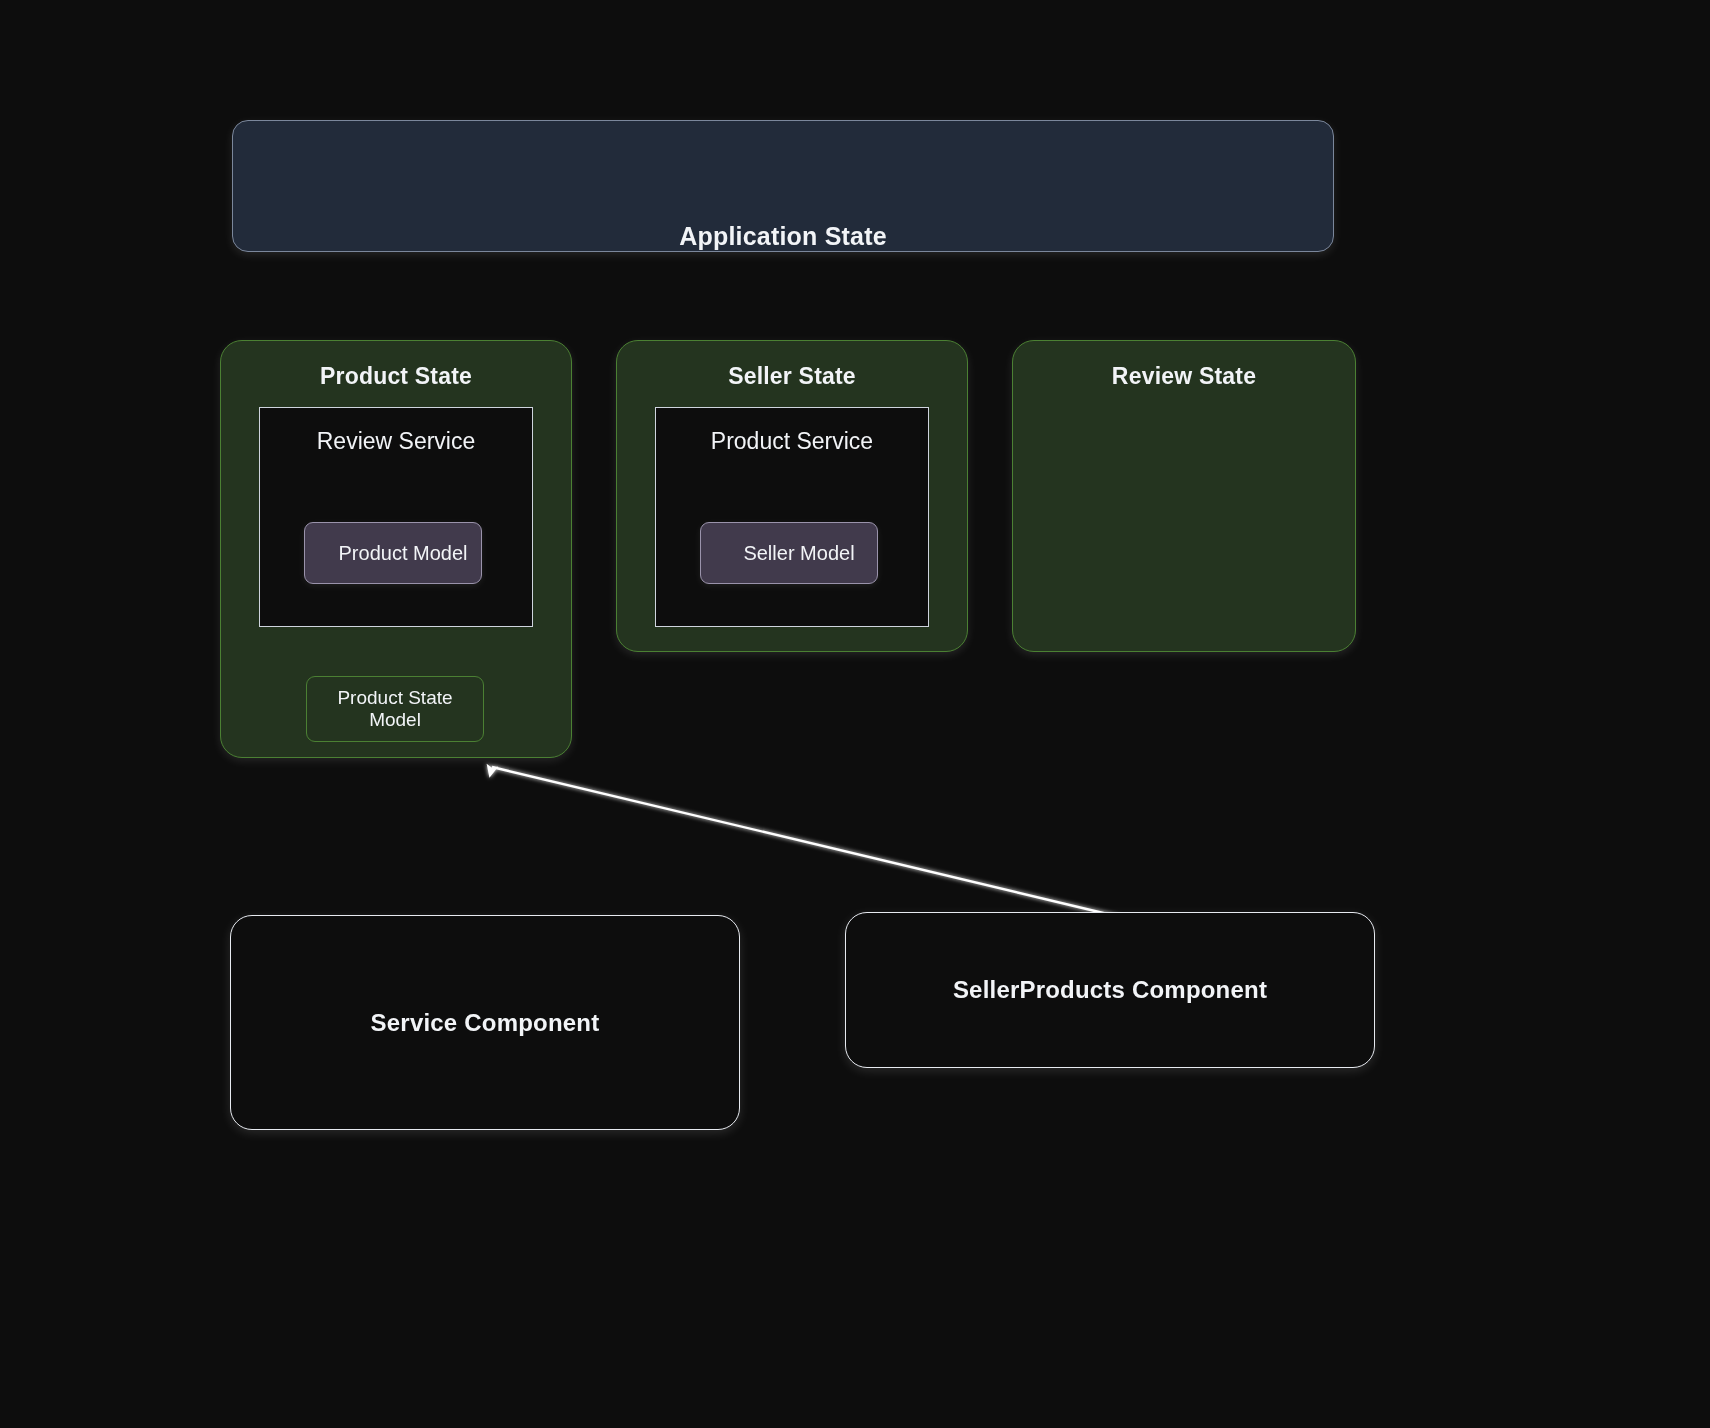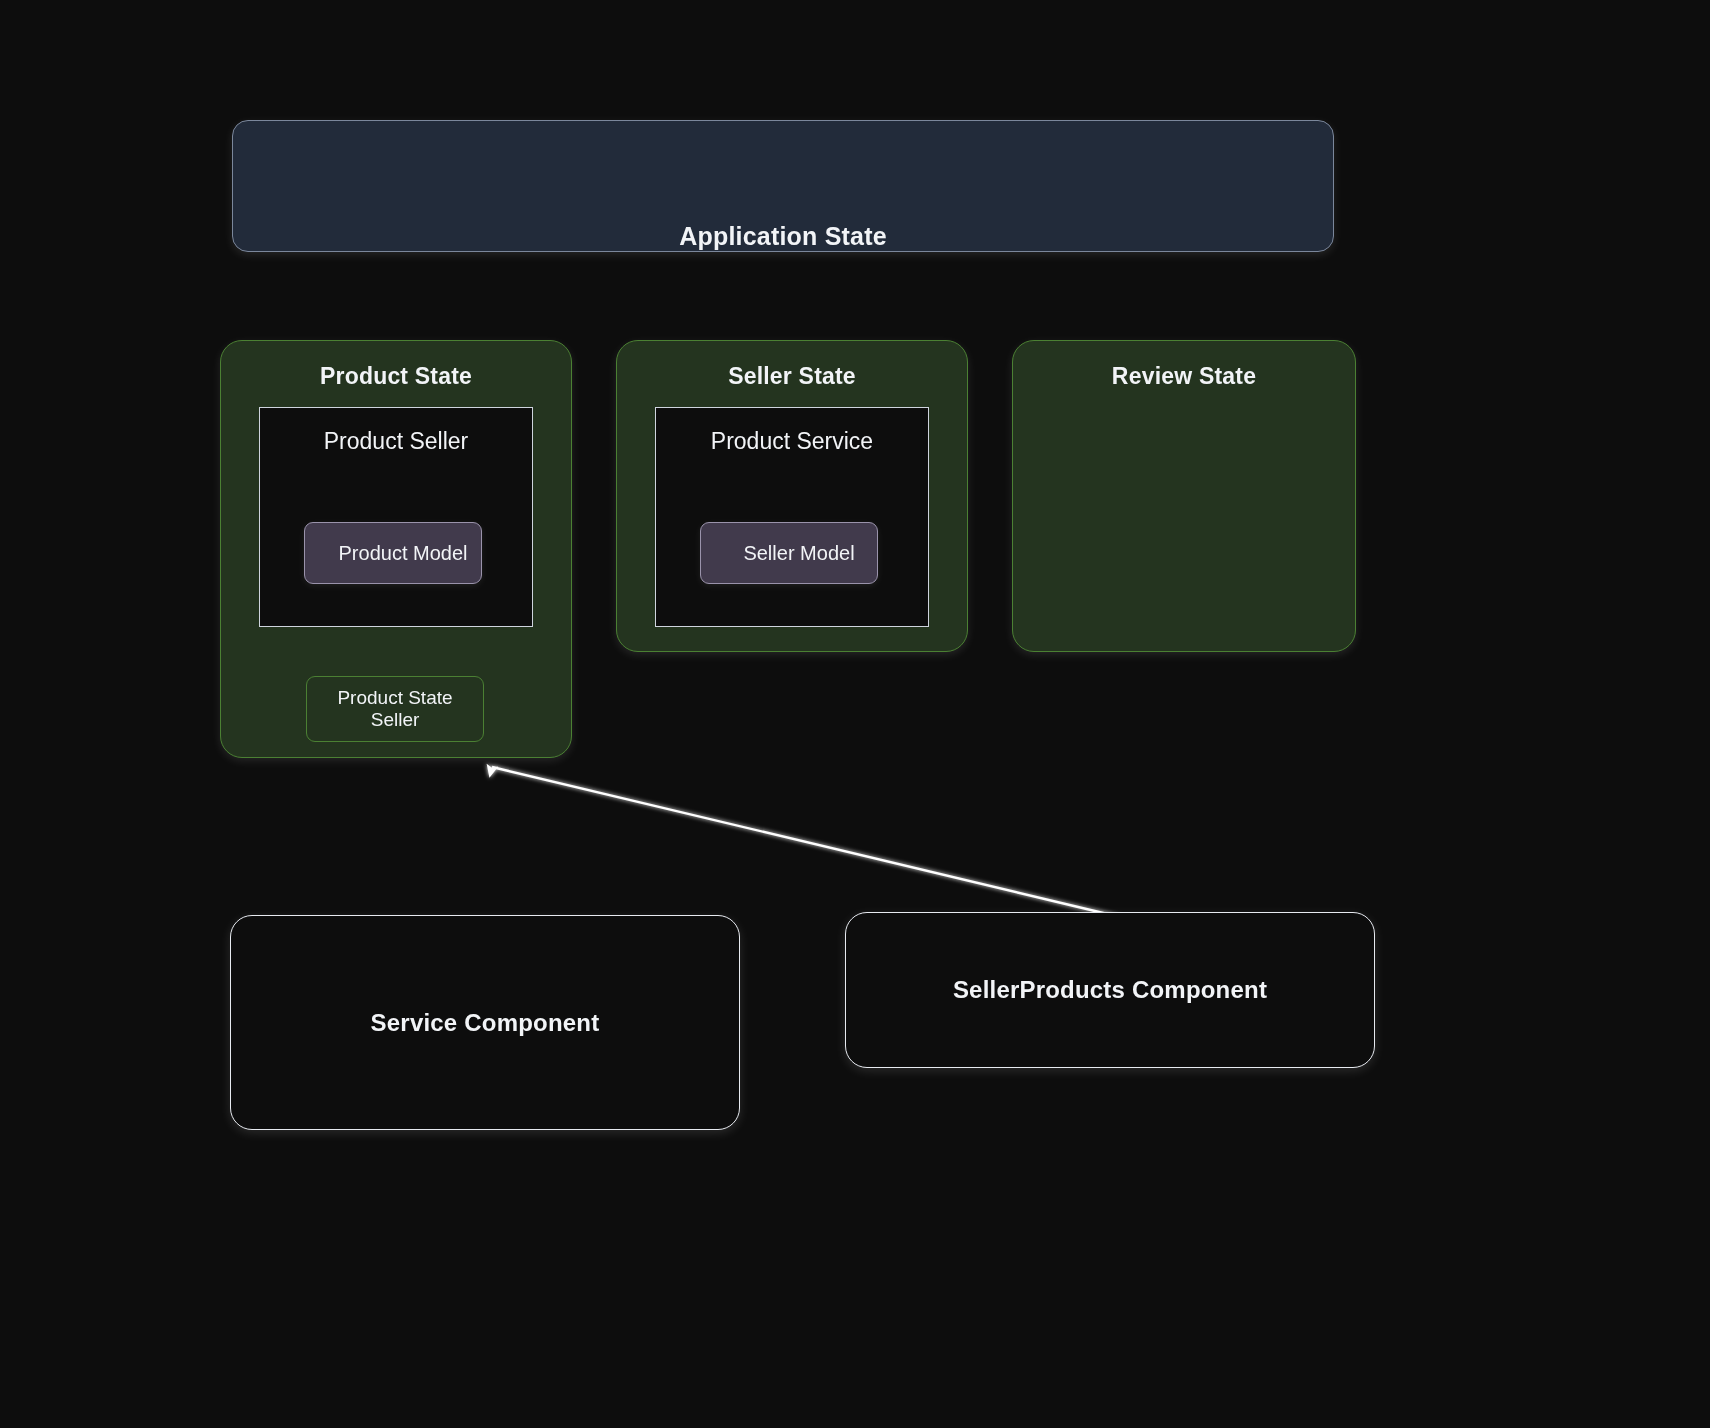--- a/index.html
+++ b/index.html
@@ -193,30 +193,30 @@
 </svg>
 
 <div class="node" id="app-state">
   <span class="title">Application State</span>
 </div>
 
 <div class="node state-box" id="product-state">
   <span class="state-title">Product State</span>
 
   <div class="service-box" id="product-service">
-    <span class="service-title">Product Seller</span>
+    <span class="service-title">Review Service</span>
     <div class="model-box" id="product-model">
       <span>Product Model</span>
     </div>
   </div>
 
   <div id="product-state-model">
     <span>
       <span>Product State</span><br>
-      <span>Seller</span>
+      <span>Model</span>
     </span>
   </div>
 </div>
 
 <div class="node state-box" id="seller-state">
   <span class="state-title">Seller State</span>
 
   <div class="service-box" id="seller-service">
     <span class="service-title">Product Service</span>
     <div class="model-box" id="seller-model">

